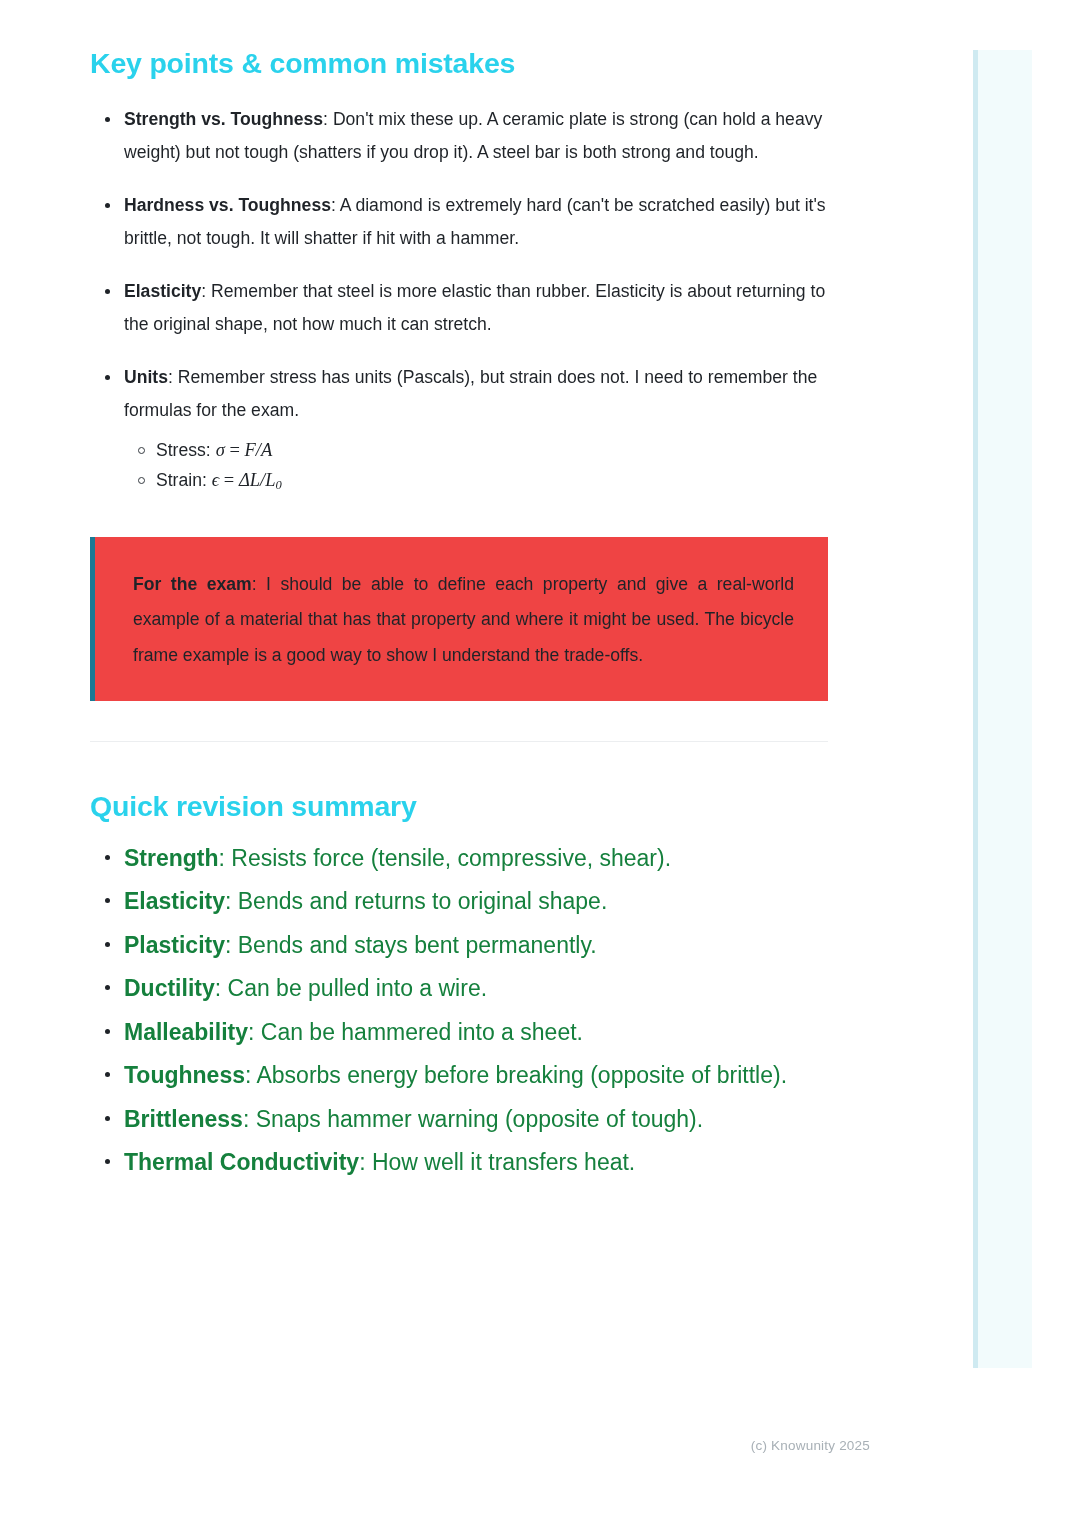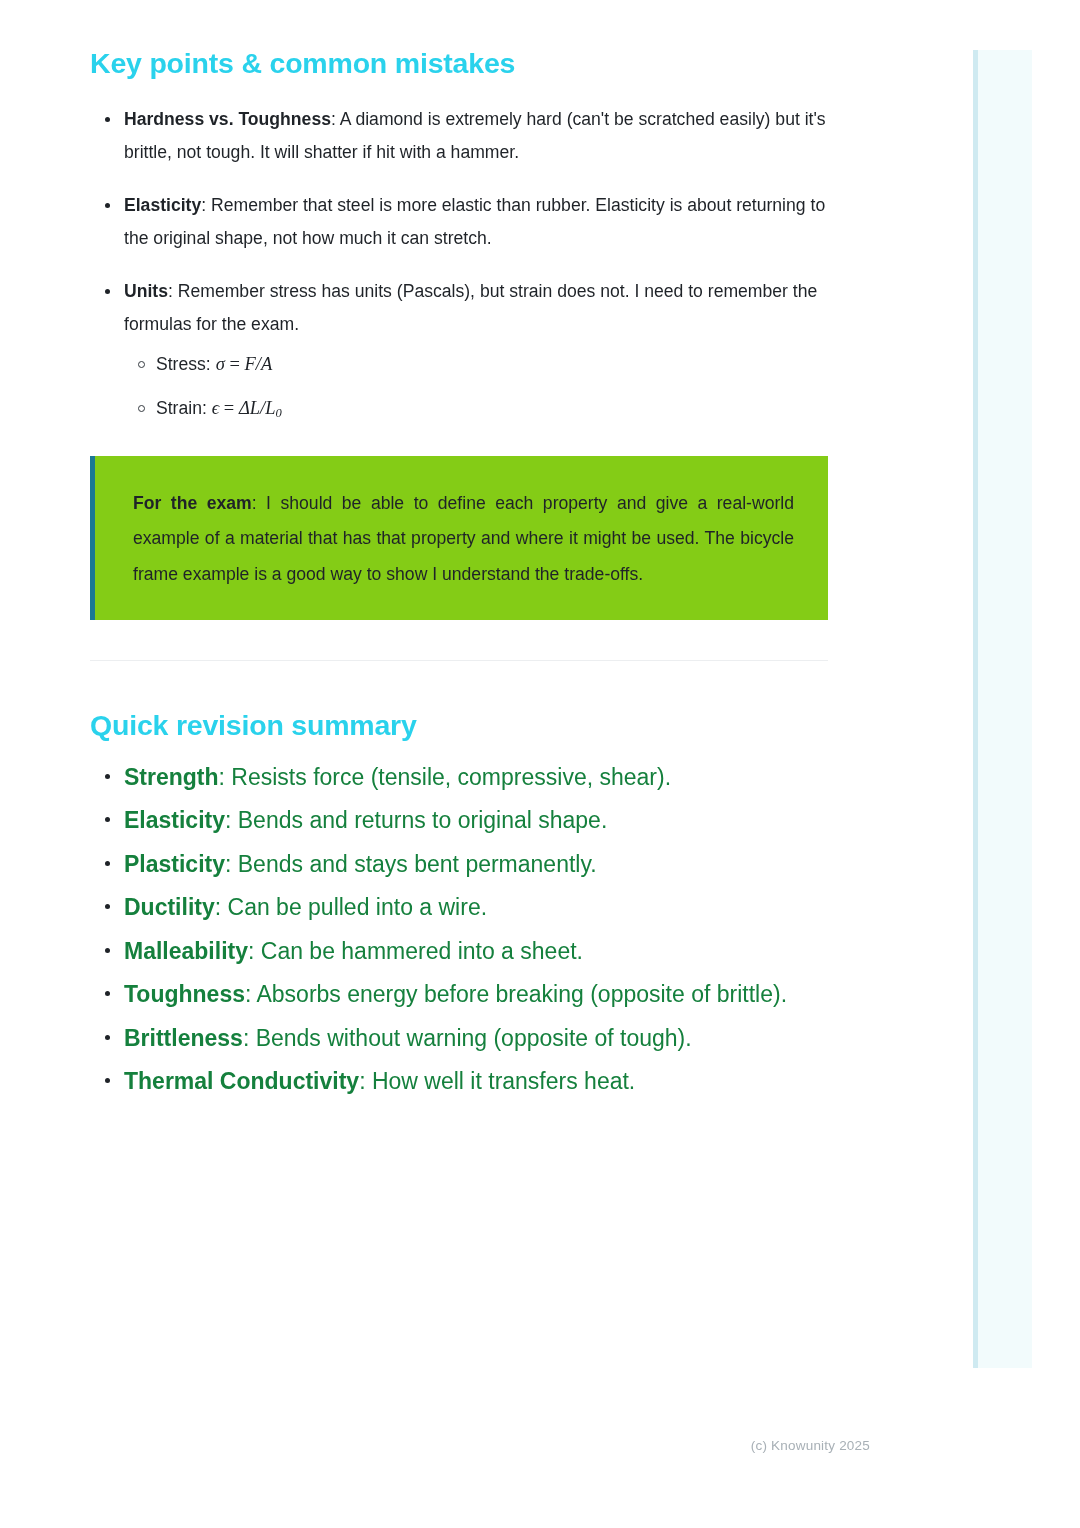--- a/index.html
+++ b/index.html
@@ -88,21 +88,20 @@
   ul.sub-list {
     list-style: none;
     margin-top: 8px;
   }
 
   ul.sub-list > li {
     position: relative;
     padding-left: 32px;
     font-size: 17.6px;
     line-height: 30px;
-    margin-bottom: 14px;
   }
 
   ul.sub-list > li::before {
     content: "";
     position: absolute;
     left: 14px;
     top: 12px;
     width: 5px;
     height: 5px;
     border-radius: 50%;
@@ -118,22 +117,22 @@
     font-size: 18.5px;
   }
   .math .op { font-style: normal; }
   .math sub {
     font-size: 0.68em;
     font-style: italic;
     vertical-align: -0.25em;
   }
 
   .callout {
-    margin-top: 28px;
-    background: #84cc16;
+    margin-top: 37px;
+    background: #ef4444;
     border-left: 5px solid #1b7994;
     padding: 30px 34px 28px 38px;
     width: 738px;
   }
 
   .callout p {
     font-size: 17.6px;
     line-height: 35.5px;
     color: #1f2328;
     text-align: justify;
@@ -189,20 +188,23 @@
 
 <div class="side-panel"></div>
 
 <div class="page">
   <div class="content">
 
     <h2 class="section-heading">Key points &amp; common mistakes</h2>
 
     <ul class="main-list">
 
+      <li>
+        <span class="term">Strength vs. Toughness</span><span>: </span><span>Don't mix these up. A ceramic plate is strong (can hold a heavy weight) but not tough (shatters if you drop it). A steel bar is both strong and tough.</span>
+      </li>
 
       <li>
         <span class="term">Hardness vs. Toughness</span><span>: </span><span>A diamond is extremely hard (can't be scratched easily) but it's brittle, not tough. It will shatter if hit with a hammer.</span>
       </li>
 
       <li>
         <span class="term">Elasticity</span><span>: </span><span>Remember that steel is more elastic than rubber. Elasticity is about returning to the original shape, not how much it can stretch.</span>
       </li>
 
       <li>
@@ -229,21 +231,21 @@
     <div class="summary-block">
       <h2 class="section-heading second">Quick revision summary</h2>
 
       <ul class="summary-list">
         <li><span class="term">Strength</span><span>: </span><span>Resists force (tensile, compressive, shear).</span></li>
         <li><span class="term">Elasticity</span><span>: </span><span>Bends and returns to original shape.</span></li>
         <li><span class="term">Plasticity</span><span>: </span><span>Bends and stays bent permanently.</span></li>
         <li><span class="term">Ductility</span><span>: </span><span>Can be pulled into a wire.</span></li>
         <li><span class="term">Malleability</span><span>: </span><span>Can be hammered into a sheet.</span></li>
         <li><span class="term">Toughness</span><span>: </span><span>Absorbs energy before breaking (opposite of brittle).</span></li>
-        <li><span class="term">Brittleness</span><span>: </span><span>Bends without warning (opposite of tough).</span></li>
+        <li><span class="term">Brittleness</span><span>: </span><span>Snaps hammer warning (opposite of tough).</span></li>
         <li><span class="term">Thermal Conductivity</span><span>: </span><span>How well it transfers heat.</span></li>
       </ul>
     </div>
 
   </div>
 
   <div class="footer">(c) Knowunity 2025</div>
 </div>
 
 </body></html>

